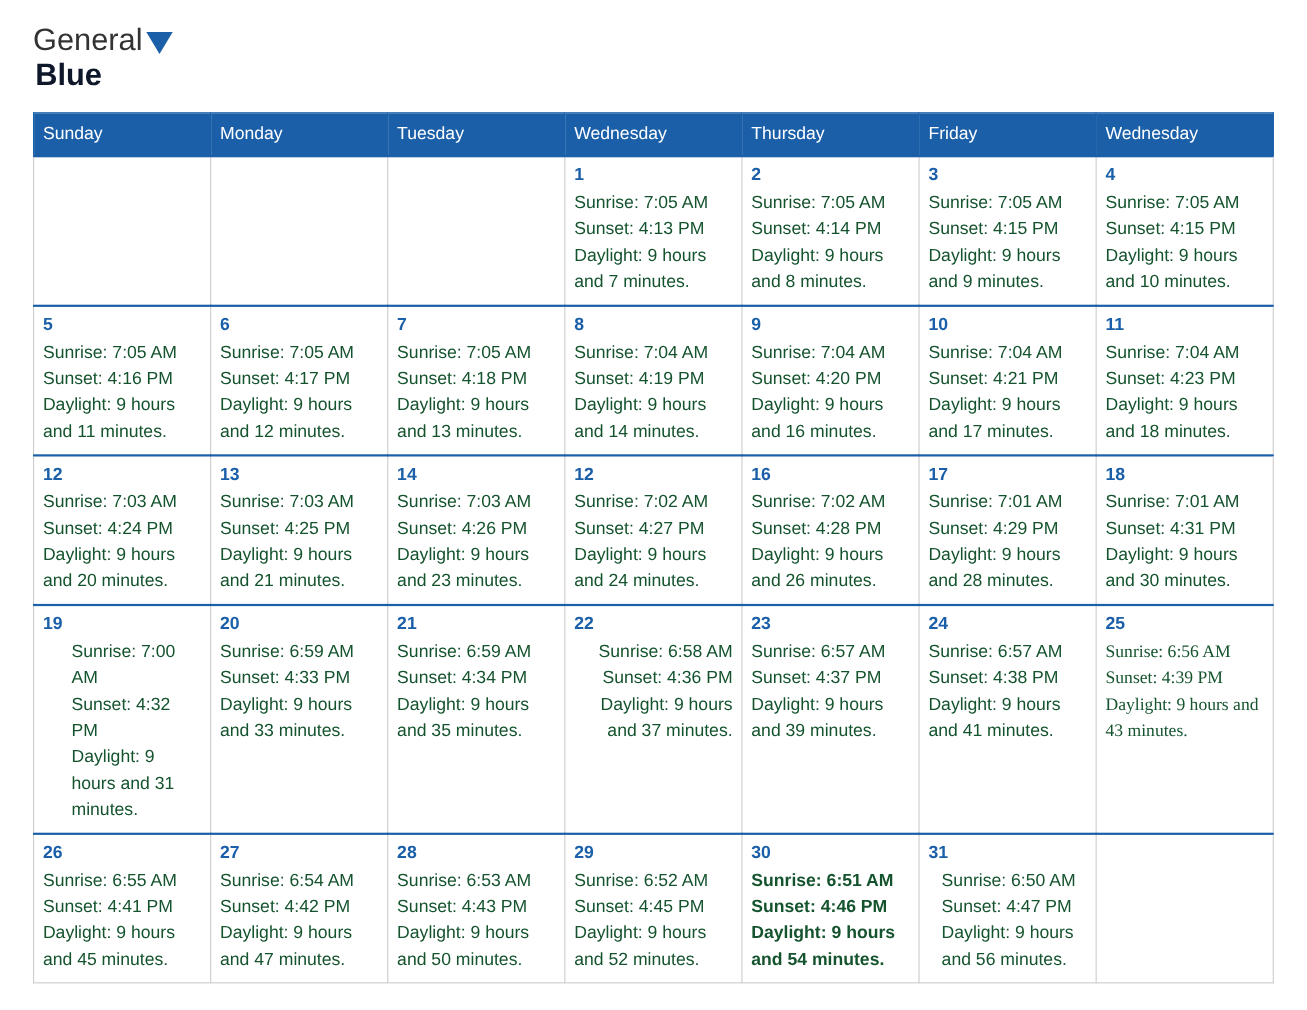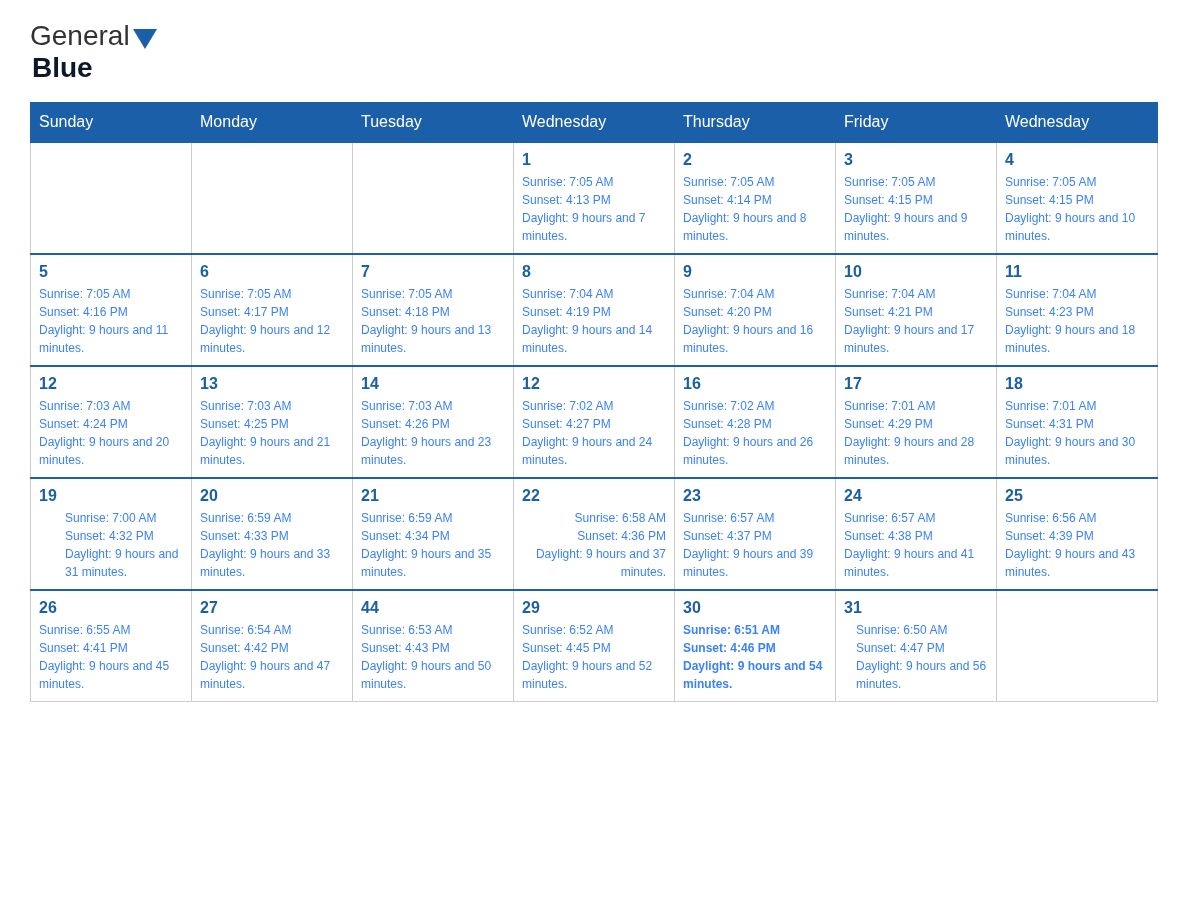--- a/index.html
+++ b/index.html
@@ -62,22 +62,22 @@
       background: #fff;
     }
     .day-number {
       font-size: 16px;
       color: #1a5fa8;
       font-weight: bold;
       display: block;
       margin-bottom: 4px;
     }
     .day-info {
-      font-size: 12px;
-      color: #3b82f6;
+      font-size: 16px;
+      color: #14532d;
       line-height: 1.5;
     }
     tbody tr {
       border-top: 2px solid #1a5fa8;
     }
   </style>
 </head>
 <body>
 
 <div class="header">
@@ -259,40 +259,40 @@
 Daylight: 9 hours and 39 minutes.</div>
         </td>
         <td>
           <span class="day-number">24</span>
           <div class="day-info" style="white-space: pre-line;">Sunrise: 6:57 AM
 Sunset: 4:38 PM
 Daylight: 9 hours and 41 minutes.</div>
         </td>
         <td>
           <span class="day-number">25</span>
-          <div class="day-info" style="white-space: pre-line;">Sunrise: 6:56 AM
+          <div class="day-info" style="white-space: pre-line; font-family: Liberation Serif, serif;">Sunrise: 6:56 AM
 Sunset: 4:39 PM
 Daylight: 9 hours and 43 minutes.</div>
         </td>
       </tr>
       <tr>
         <td>
           <span class="day-number">26</span>
           <div class="day-info" style="white-space: pre-line;">Sunrise: 6:55 AM
 Sunset: 4:41 PM
 Daylight: 9 hours and 45 minutes.</div>
         </td>
         <td>
           <span class="day-number">27</span>
           <div class="day-info" style="white-space: pre-line;">Sunrise: 6:54 AM
 Sunset: 4:42 PM
 Daylight: 9 hours and 47 minutes.</div>
         </td>
         <td>
-          <span class="day-number">44</span>
+          <span class="day-number">28</span>
           <div class="day-info" style="white-space: pre-line;">Sunrise: 6:53 AM
 Sunset: 4:43 PM
 Daylight: 9 hours and 50 minutes.</div>
         </td>
         <td>
           <span class="day-number">29</span>
           <div class="day-info" style="white-space: pre-line;">Sunrise: 6:52 AM
 Sunset: 4:45 PM
 Daylight: 9 hours and 52 minutes.</div>
         </td>

